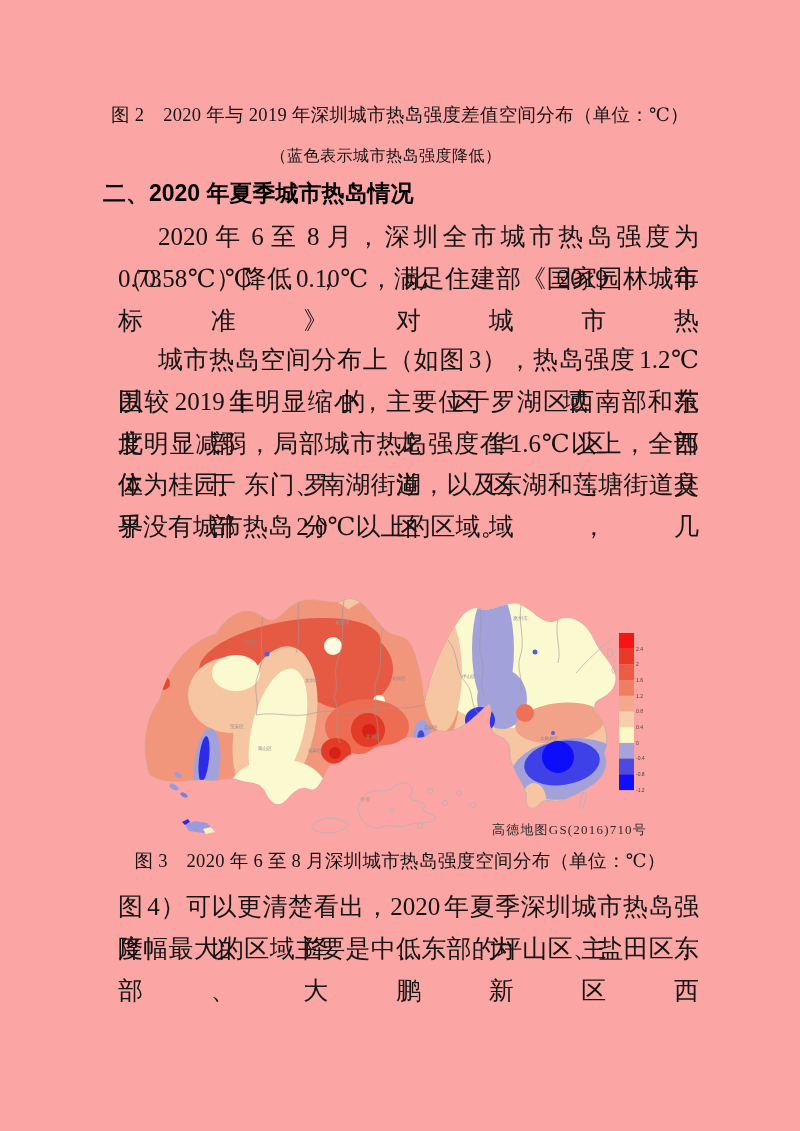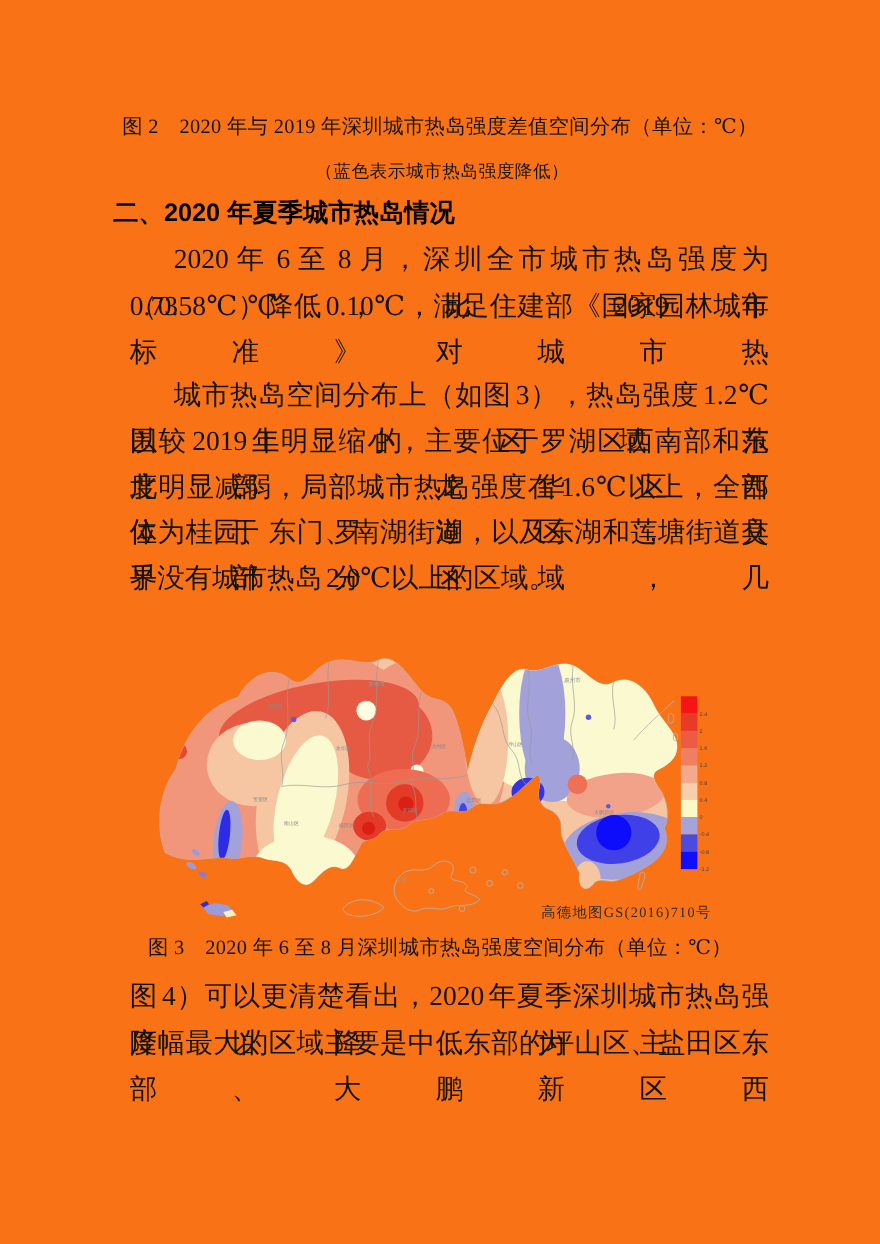--- a/index.html
+++ b/index.html
@@ -1,21 +1,21 @@
 <!DOCTYPE html>
 <html lang="zh"><head>
 <meta charset="utf-8">
 <style>
   html,body{margin:0;padding:0;background:#e8e8e8;}
   .page{
-    position:relative;width:800px;height:1131px;margin:0 auto;background:#f97316;
+    position:relative;width:800px;height:1131px;margin:0 auto;background:#fca5a5;
     font-family:"Liberation Serif","DejaVu Serif",serif;color:#141414;overflow:hidden;
   }
   .cap1{position:absolute;left:0;width:800px;text-align:center;font-size:18.5px;letter-spacing:.3px;}
-  .cap2{position:absolute;left:0;width:772px;text-align:center;font-size:16px;letter-spacing:.5px;margin-left:16px;}
+  .cap2{position:absolute;left:0;width:772px;text-align:center;font-size:16px;letter-spacing:.5px;}
   .heading{
     position:absolute;left:103px;top:178px;margin:0;
     font-family:"Liberation Sans","DejaVu Sans",sans-serif;font-weight:700;font-size:23px;color:#000;
   }
   .para{position:absolute;left:118px;width:581px;}
   .line{height:41.8px;line-height:41.8px;font-size:25px;word-spacing:-3px;white-space:nowrap;overflow:visible;}
   .j{text-align:justify;text-align-last:justify;white-space:normal;}
   .indent{text-indent:40px;}
   .figure{position:absolute;left:130px;top:597px;width:545px;height:252px;}
   svg text{font-family:"Liberation Sans","DejaVu Sans",sans-serif;}

